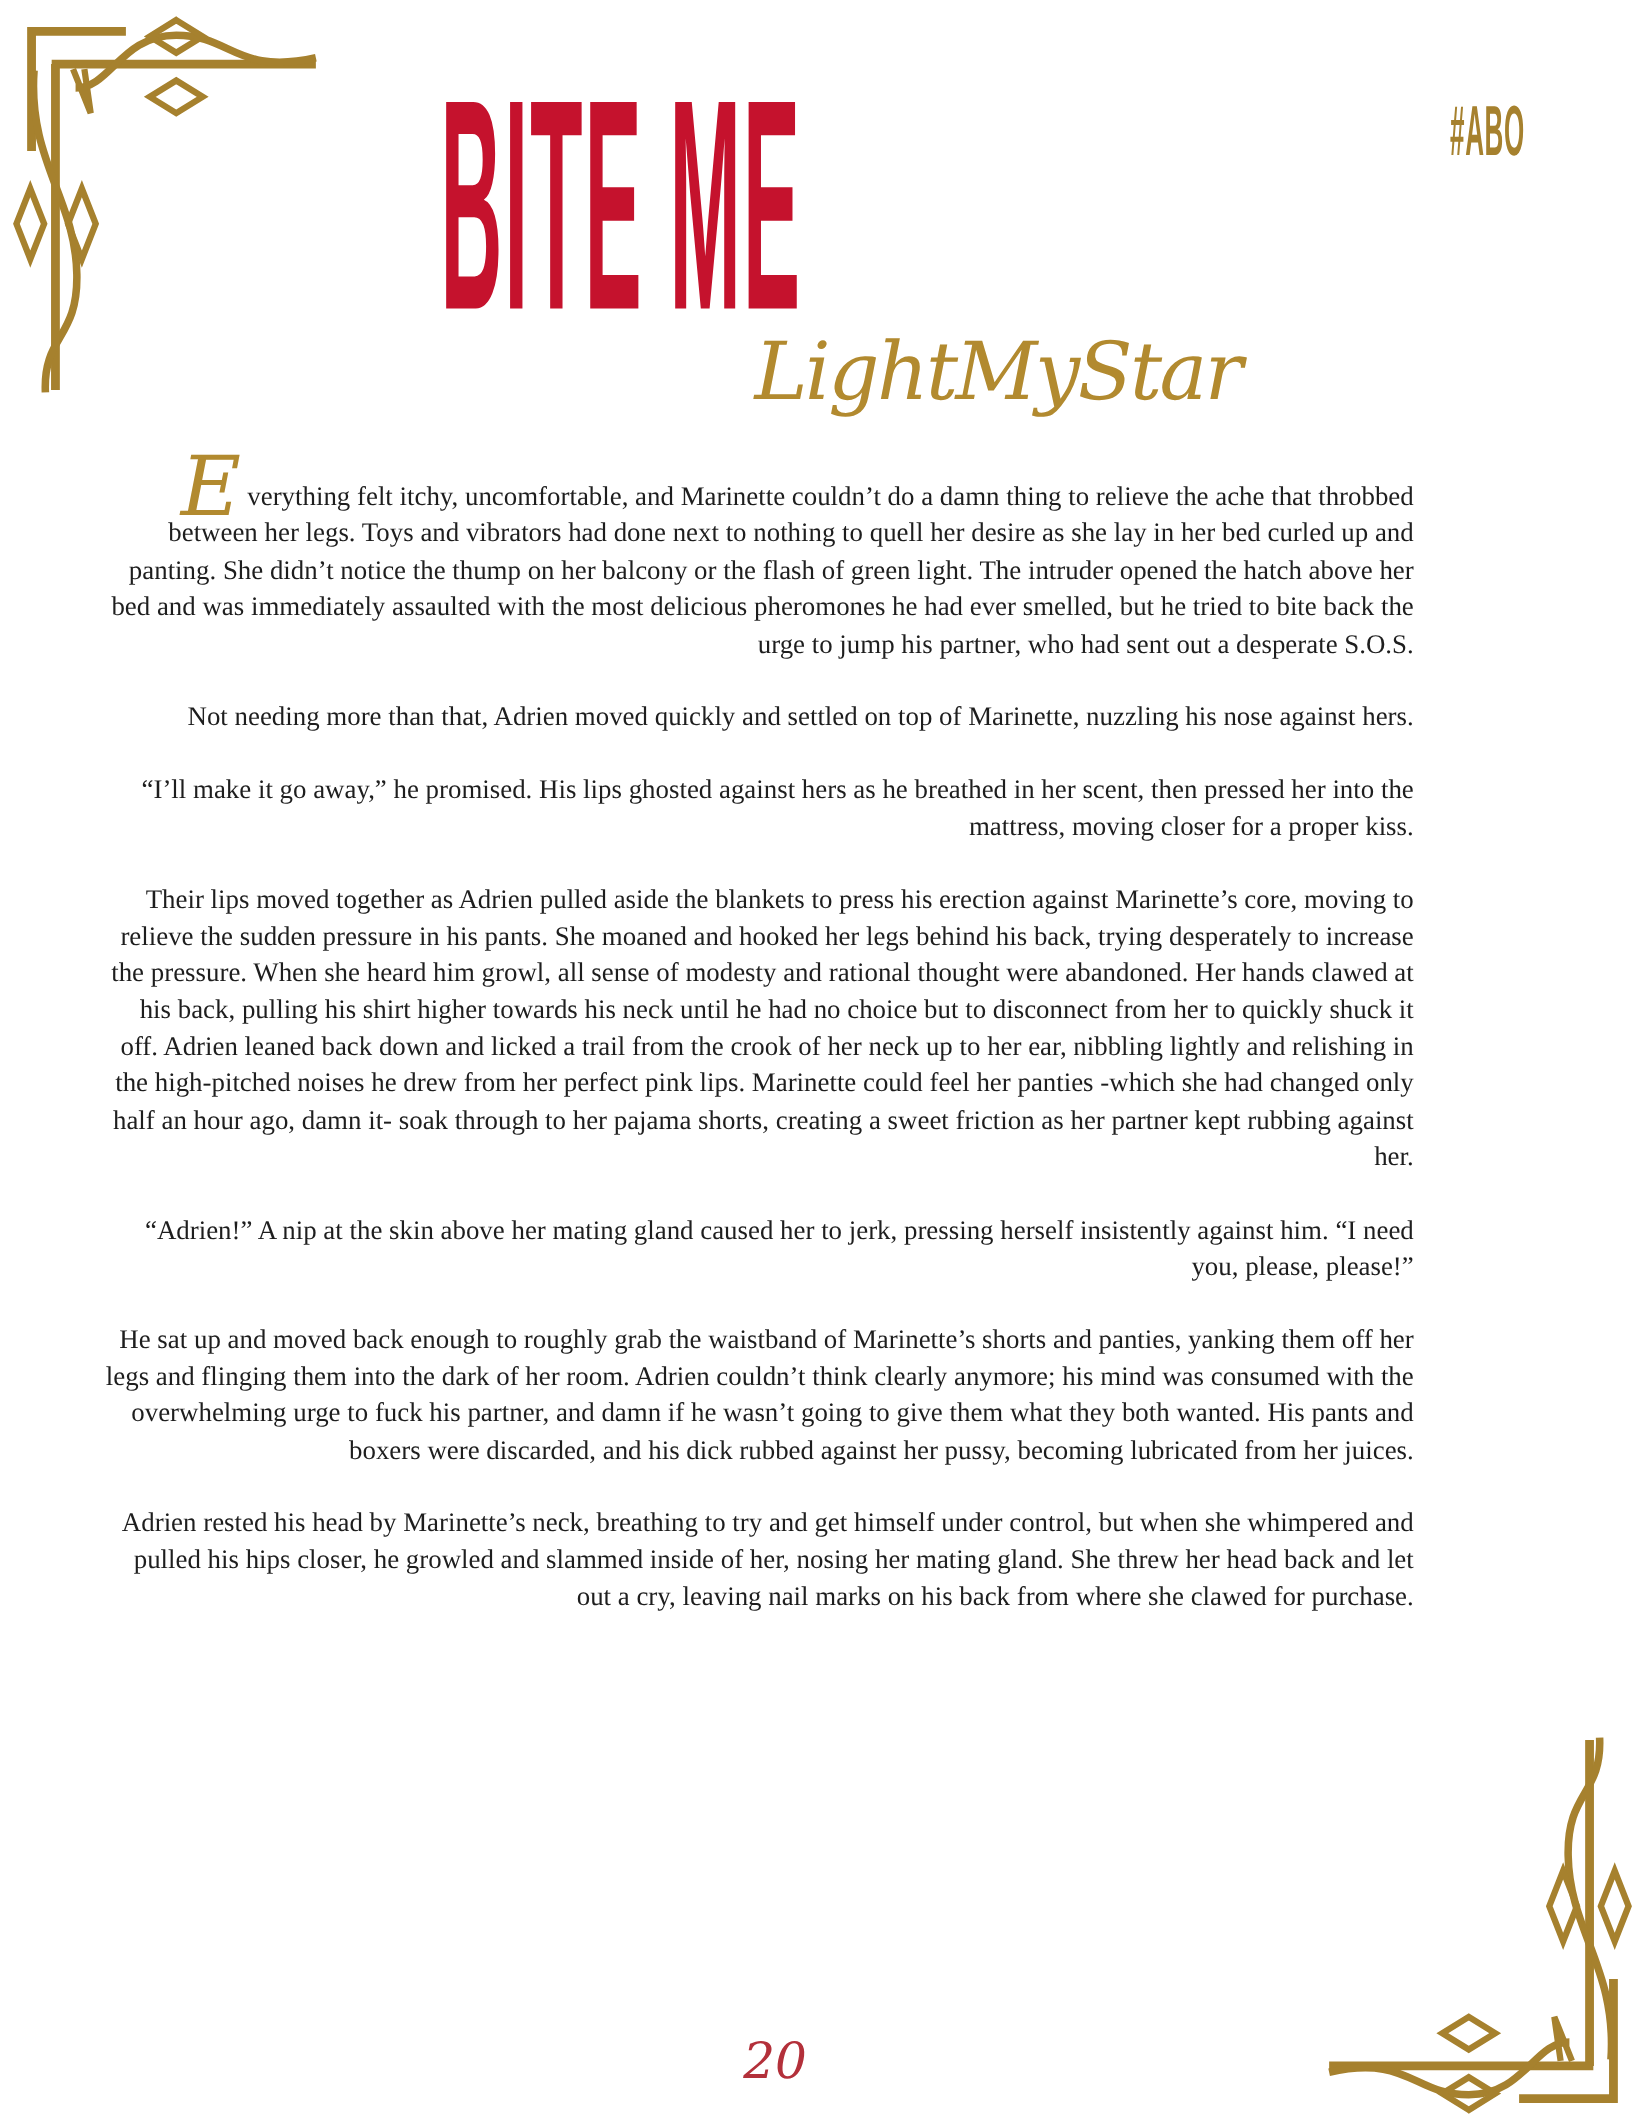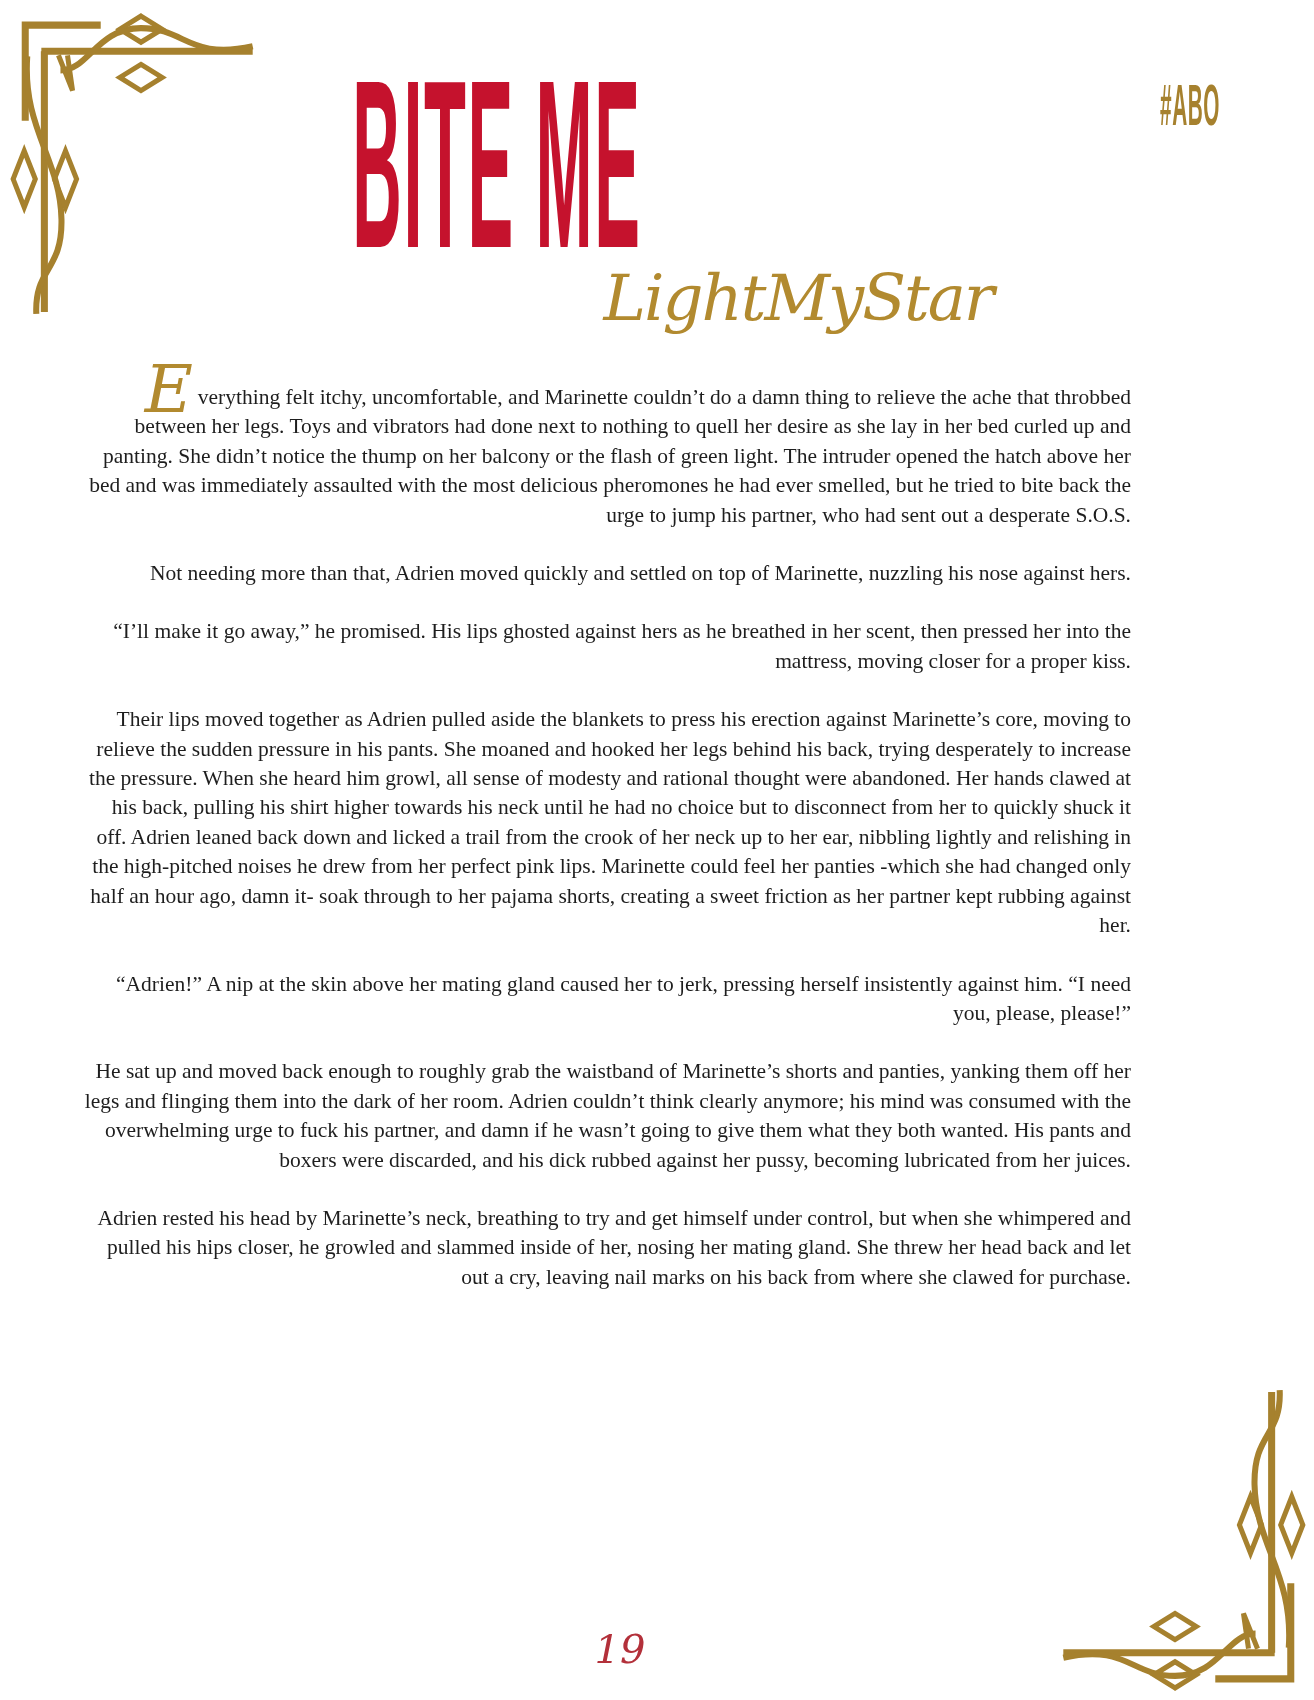--- a/index.html
+++ b/index.html
@@ -81,15 +81,15 @@
   <main class="body-text">
     <p class="para"><span class="dropcap">E</span><span>verything felt itchy, uncomfortable, and Marinette couldn’t do a damn thing to relieve the ache that throbbed between her legs. Toys and vibrators had done next to nothing to quell her desire as she lay in her bed curled up and panting. She didn’t notice the thump on her balcony or the flash of green light. The intruder opened the hatch above her bed and was immediately assaulted with the most delicious pheromones he had ever smelled, but he tried to bite back the urge to jump his partner, who had sent out a desperate S.O.S.</span></p>
     <p class="para">Not needing more than that, Adrien moved quickly and settled on top of Marinette, nuzzling his nose against hers.</p>
     <p class="para">“I’ll make it go away,” he promised. His lips ghosted against hers as he breathed in her scent, then pressed her into the mattress, moving closer for a proper kiss.</p>
     <p class="para">Their lips moved together as Adrien pulled aside the blankets to press his erection against Marinette’s core, moving to relieve the sudden pressure in his pants. She moaned and hooked her legs behind his back, trying desperately to increase the pressure. When she heard him growl, all sense of modesty and rational thought were abandoned. Her hands clawed at his back, pulling his shirt higher towards his neck until he had no choice but to disconnect from her to quickly shuck it off. Adrien leaned back down and licked a trail from the crook of her neck up to her ear, nibbling lightly and relishing in the high-pitched noises he drew from her perfect pink lips. Marinette could feel her panties -which she had changed only half an hour ago, damn it- soak through to her pajama shorts, creating a sweet friction as her partner kept rubbing against her.</p>
     <p class="para">“Adrien!” A nip at the skin above her mating gland caused her to jerk, pressing herself insistently against him. “I need you, please, please!”</p>
     <p class="para">He sat up and moved back enough to roughly grab the waistband of Marinette’s shorts and panties, yanking them off her legs and flinging them into the dark of her room. Adrien couldn’t think clearly anymore; his mind was consumed with the overwhelming urge to fuck his partner, and damn if he wasn’t going to give them what they both wanted. His pants and boxers were discarded, and his dick rubbed against her pussy, becoming lubricated from her juices.</p>
     <p class="para">Adrien rested his head by Marinette’s neck, breathing to try and get himself under control, but when she whimpered and pulled his hips closer, he growled and slammed inside of her, nosing her mating gland. She threw her head back and let out a cry, leaving nail marks on his back from where she clawed for purchase.</p>
   </main>
 
-  <div class="pagenum">19</div>
+  <div class="pagenum">20</div>
 
 </div>
 
 </body></html>

